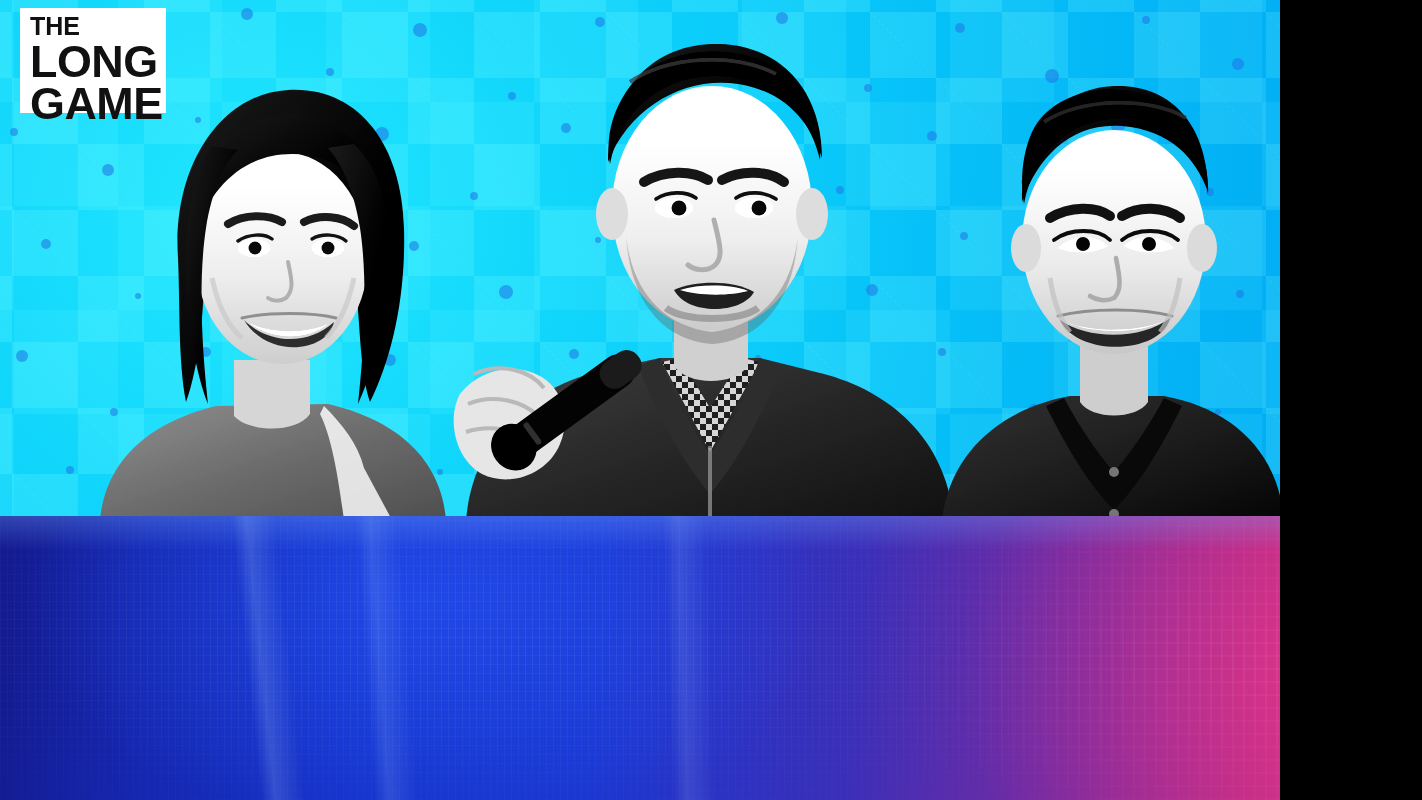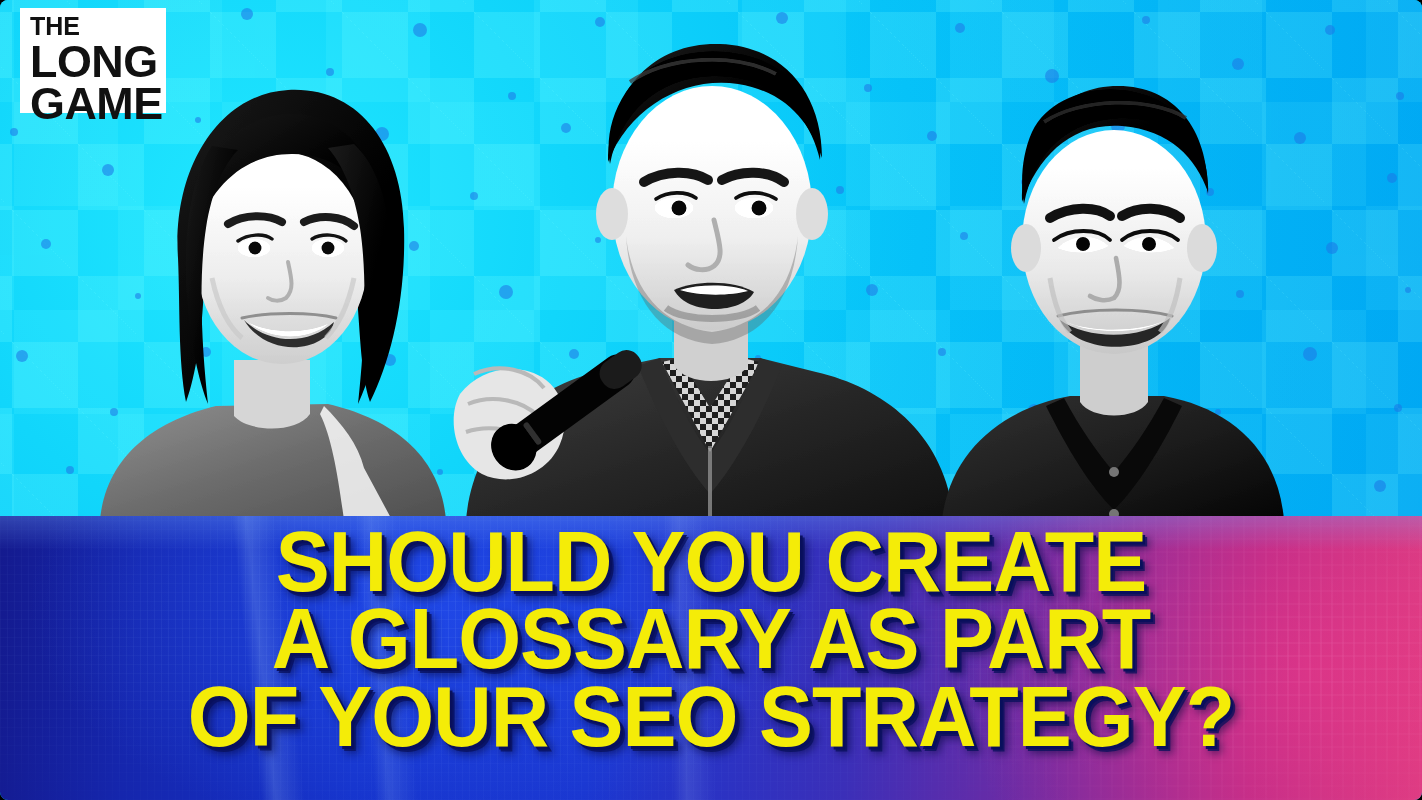--- a/index.html
+++ b/index.html
@@ -1,26 +1,25 @@
 <!DOCTYPE html>
 <html><head>
 <meta charset="utf-8">
 <title>The Long Game — Video Thumbnail</title>
 <style>
   html,body{margin:0;padding:0;background:#000;}
   *{box-sizing:border-box;}
 
   #thumb{
     position:relative;
-    width:1422px;
+    width:1280px;
     height:800px;
     overflow:hidden;
     font-family:"Liberation Sans", sans-serif;
     background:#00cfff;
-    border-radius:8px;
   }
 
   
   .stage{
     position:absolute;
     left:0; top:0; width:1422px; height:518px;
     overflow:hidden;
   }
   .stage-base{
     position:absolute; inset:0;
@@ -456,19 +455,14 @@
 
   <div class="banner">
     <div class="banner-base"></div>
     <div class="banner-glow"></div>
     <div class="banner-tex"></div>
     <div class="banner-tex2"></div>
     <div class="banner-streaks"></div>
     <div class="banner-top-hi"></div>
   </div>
 
-  <div class="headline">
-    <span class="hl-line l1">SHOULD YOU CREATE</span>
-    <span class="hl-line l2">A GLOSSARY AS PART</span>
-    <span class="hl-line l3">OF YOUR SEO STRATEGY?</span>
-  </div>
 
 </div>
 
 </body></html>

